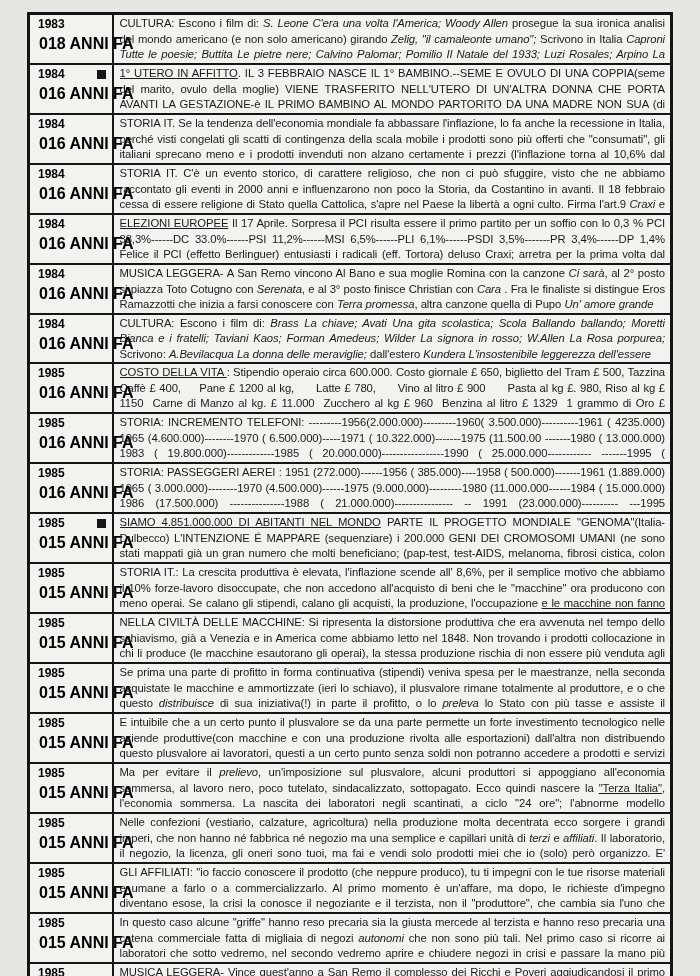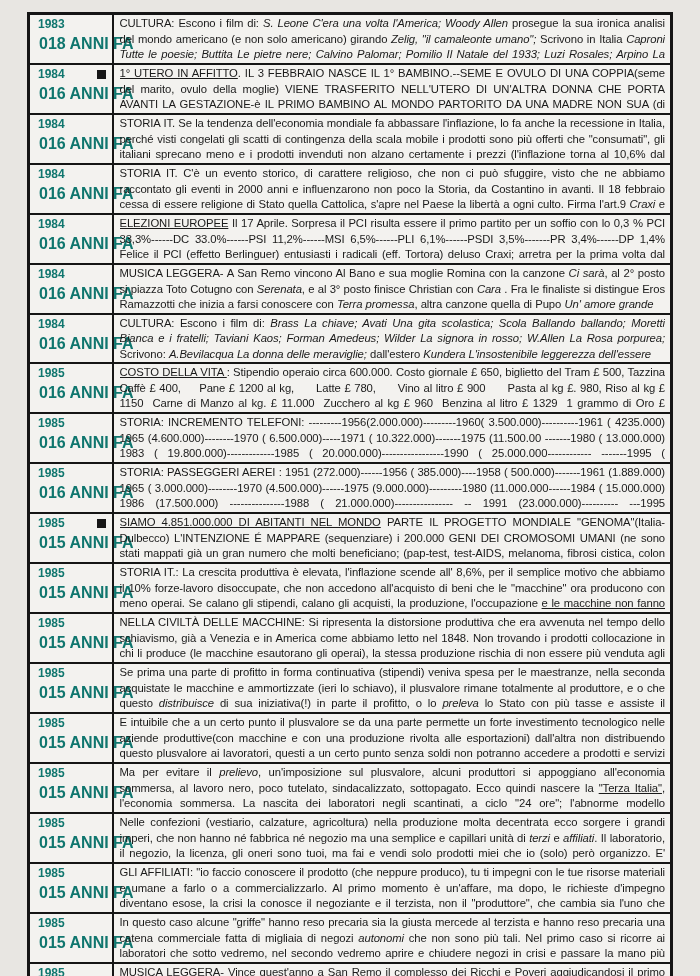--- a/index.html
+++ b/index.html
@@ -11,21 +11,21 @@
   .page{position:absolute;inset:0;}
   table.timeline{
     position:absolute;left:27px;top:12px;width:646px;
     border-collapse:collapse;table-layout:fixed;
     background:#f3f2ef;
     border:3px solid #151515;
   }
   td{border:2px solid #151515;vertical-align:top;}
   .year-cell{
     padding:2px 3px 0 8px;height:45px;
-    font-weight:bold;font-size:12px;color:#0f766e;
+    font-weight:bold;font-size:12px;color:#000000;
   }
   .year-line{display:flex;justify-content:space-between;align-items:flex-start;}
   .marker{width:9px;height:9px;background:#161616;display:inline-block;margin:3px 3px 0 0;flex:0 0 auto;}
   .age{margin-top:4px;padding-left:1px;white-space:nowrap;font-size:16px;}
   .content-cell{padding:1px 5px 0 6px;height:45px;color:#1a1a1a;}
   .cellwrap{
     font-size:11.3px;line-height:15.5px;text-align:justify;
     letter-spacing:-0.1px;word-spacing:0.2px;
     max-height:47px;overflow:hidden;
   }

